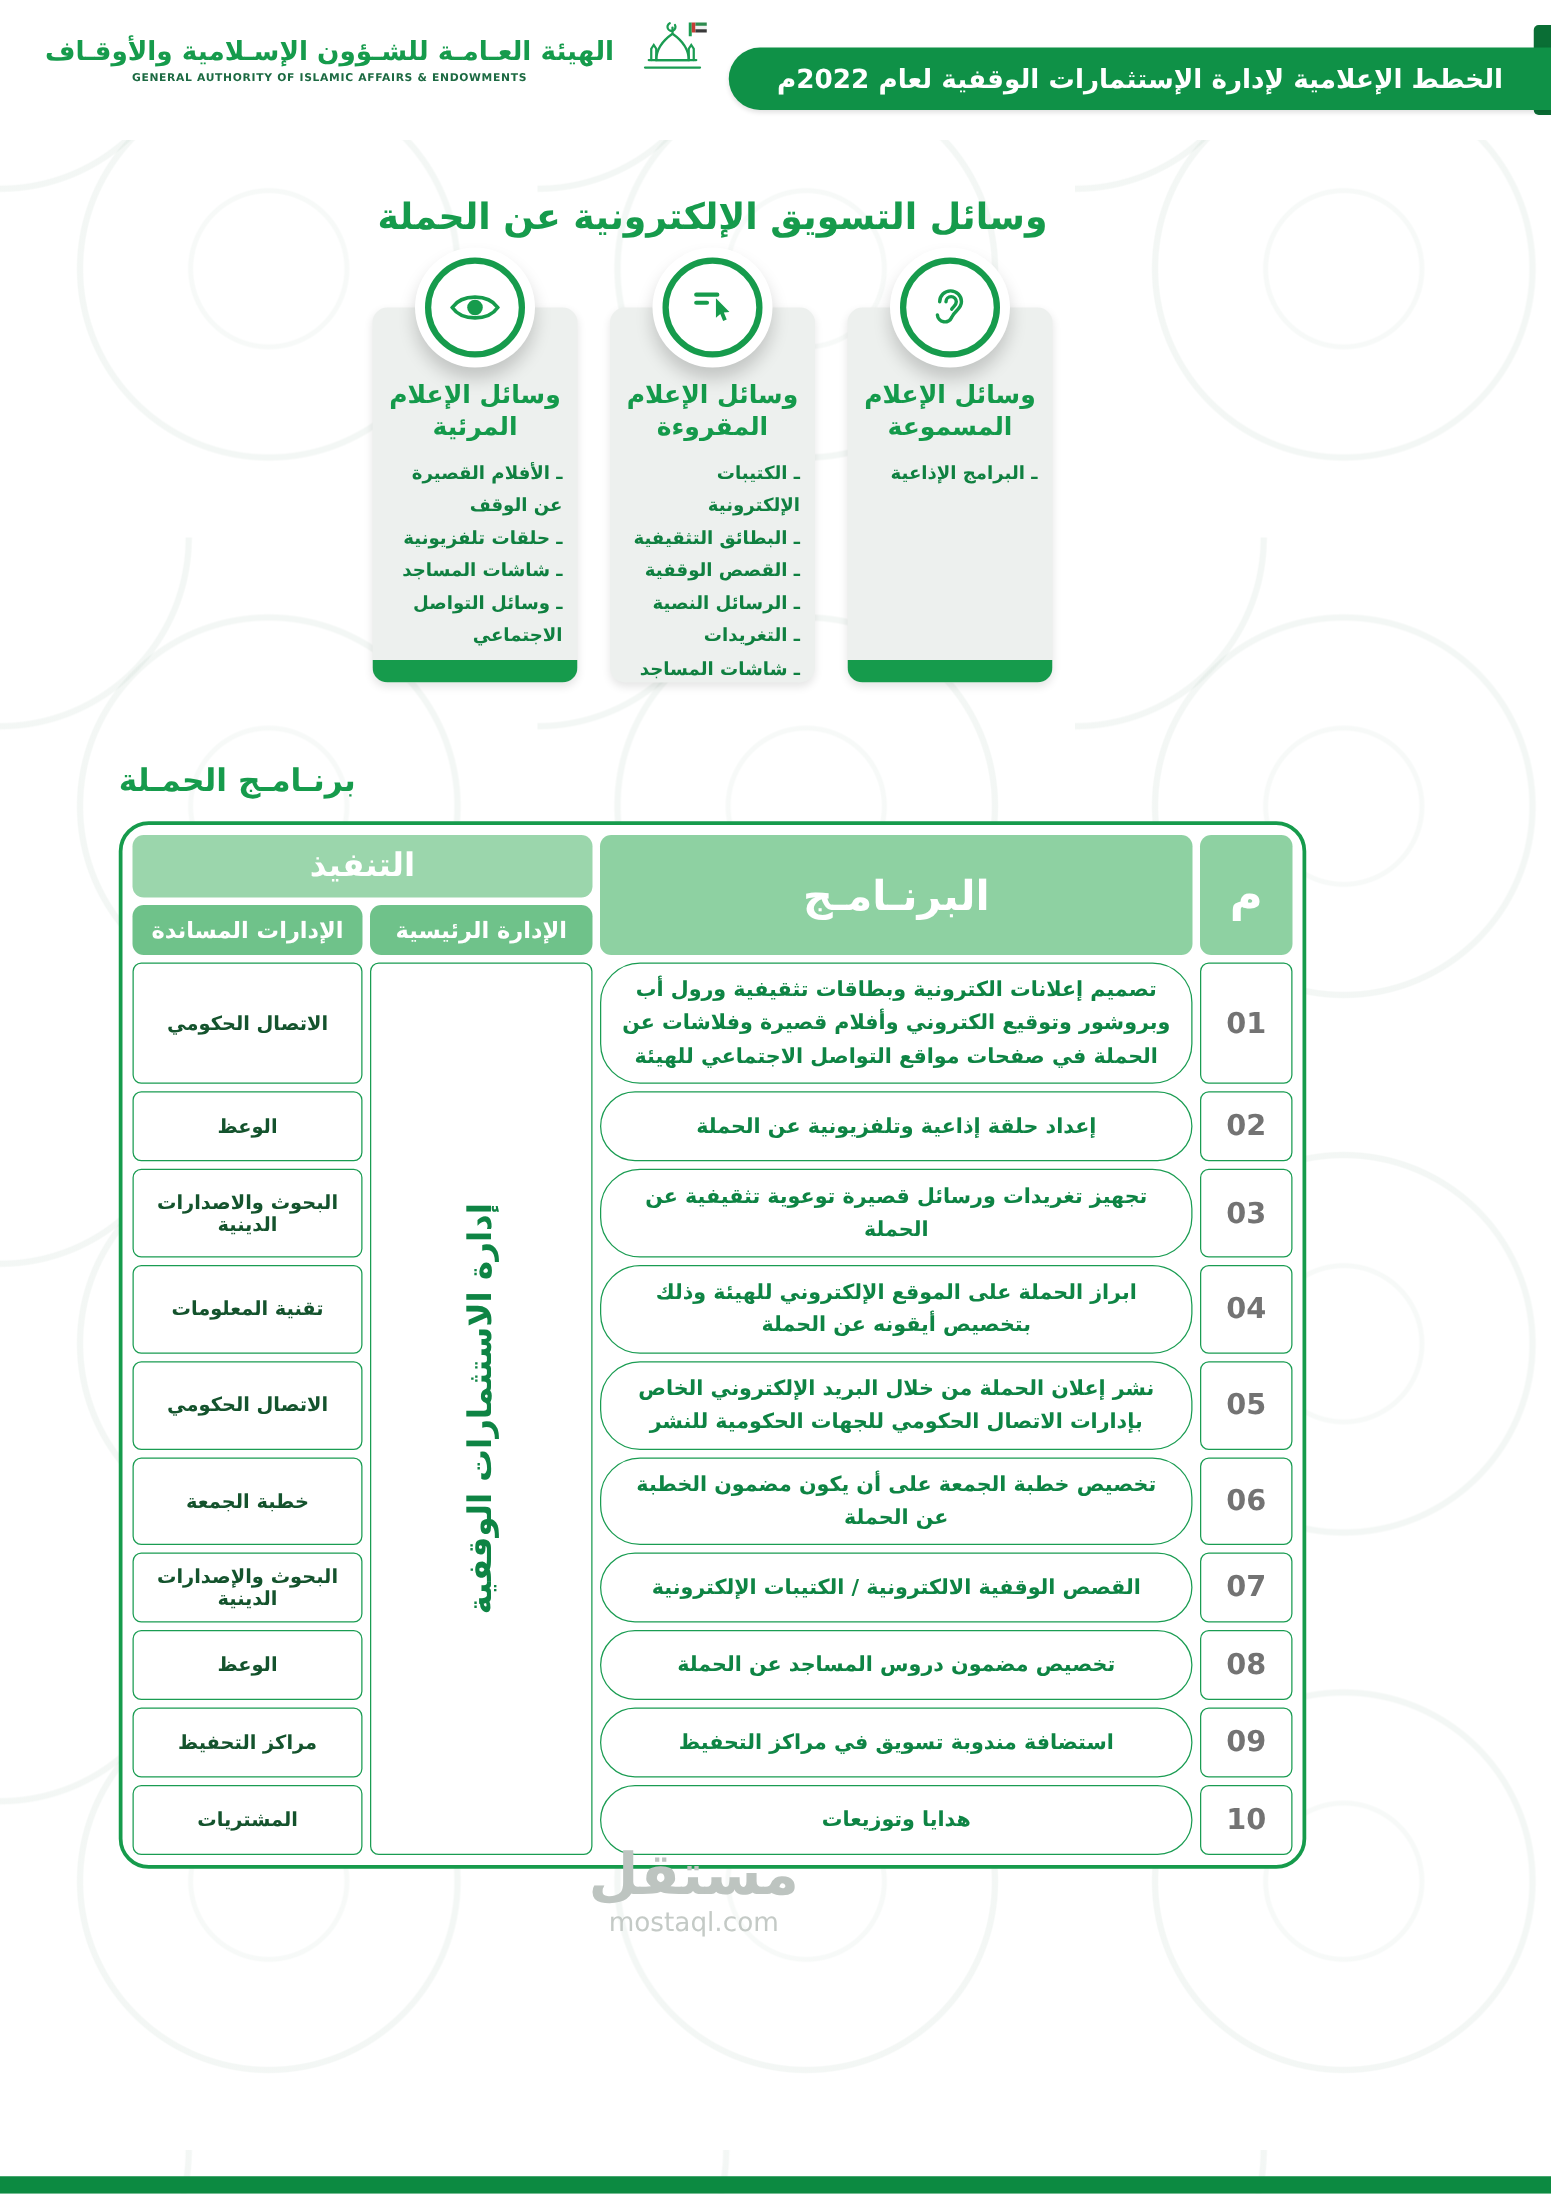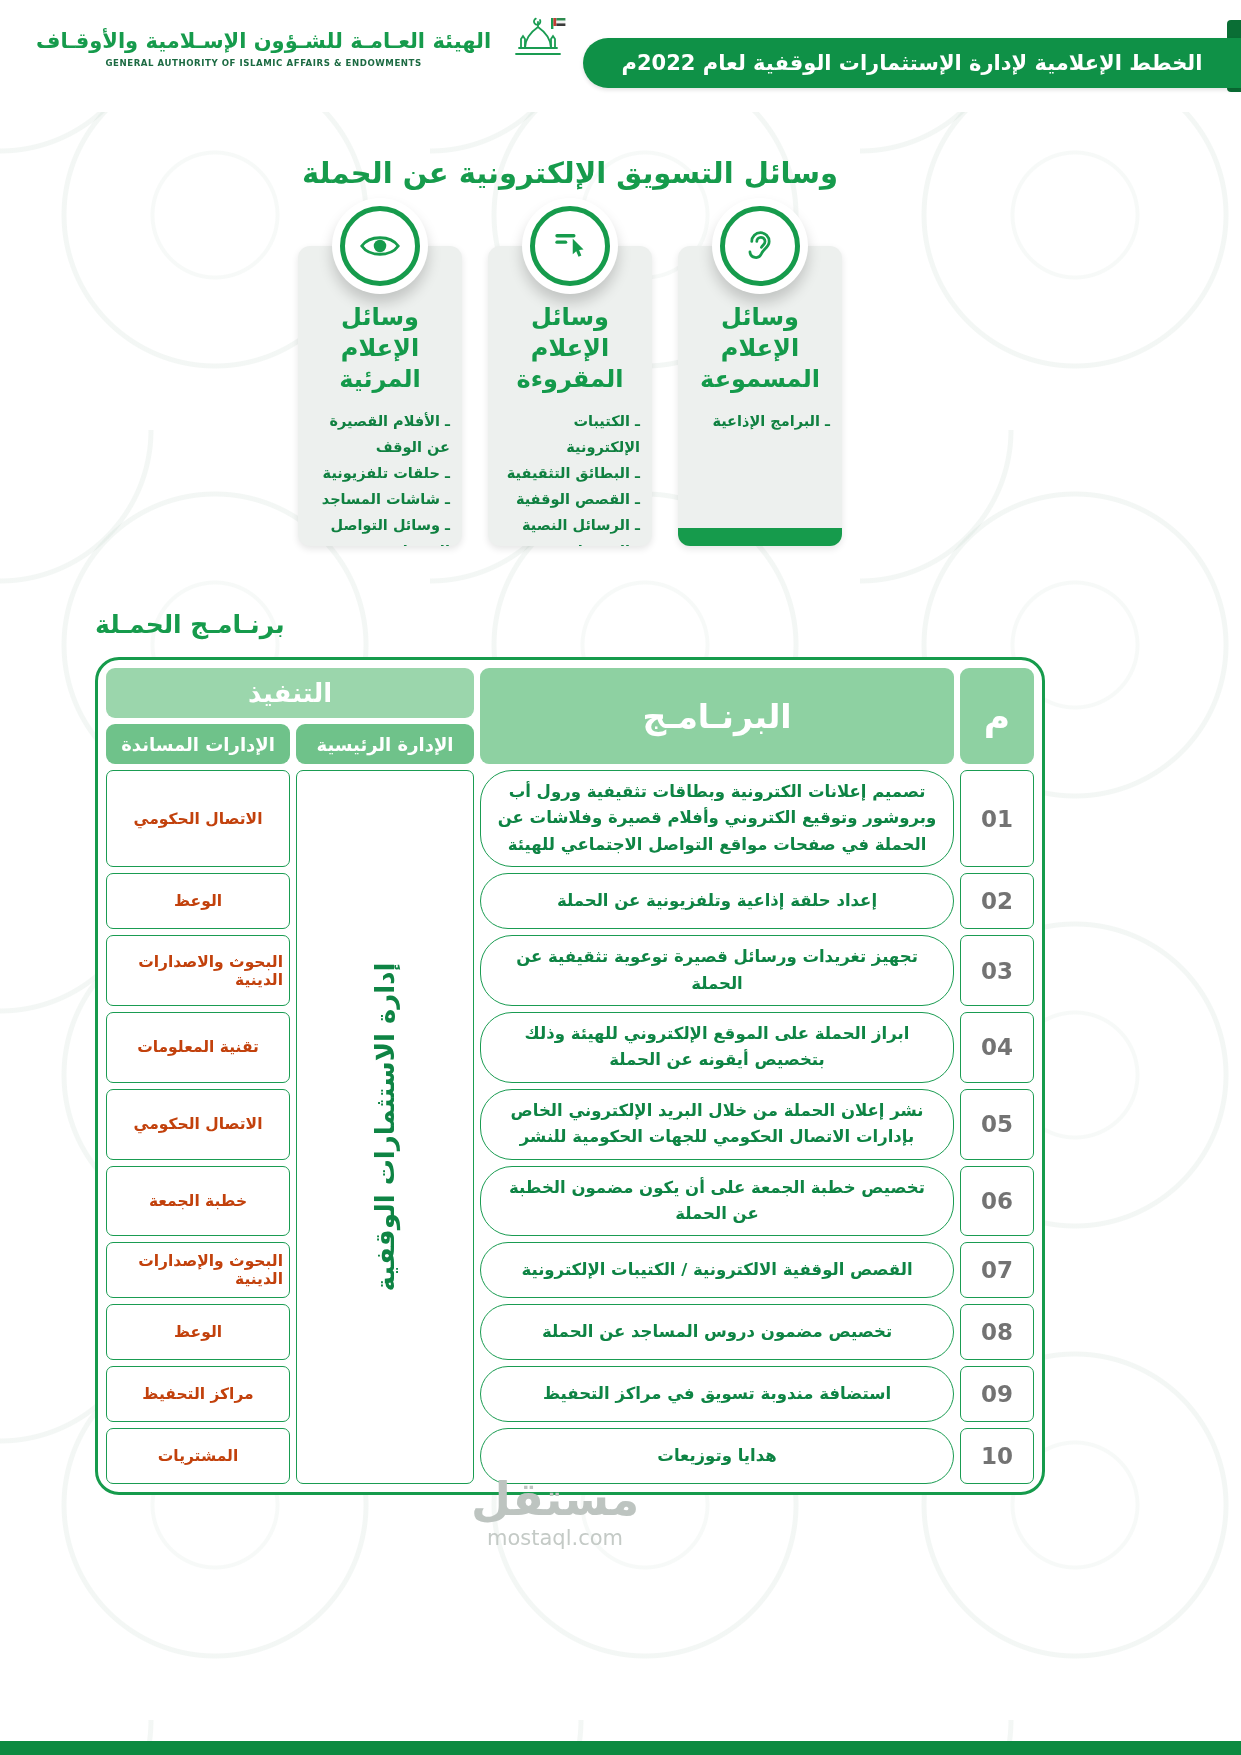--- a/index.html
+++ b/index.html
@@ -57,21 +57,21 @@
   .card-circle-inner{
     width:80px; height:80px; border-radius:50%; border:5px solid #169b4c;
     background:#fff; display:flex; align-items:center; justify-content:center;
   }
   .card-body{
     background:#edf0ee; border-radius:12px; height:300px; padding-top:56px;
     display:flex; flex-direction:column; overflow:hidden;
     box-shadow:0 3px 7px rgba(0,0,0,0.10);
   }
   .card-title{
-    color:#149a4b; font-weight:bold; font-size:24px; line-height:1.3;
+    color:#149a4b; font-weight:bold; font-size:20px; line-height:1.3;
     text-align:center; direction:rtl; padding:0 6px;
   }
   .card-items{ list-style:none; margin-top:12px; padding:0 12px; direction:rtl; flex:1; }
   .card-items li{
     color:#0f8040; font-size:14.5px; font-weight:bold; line-height:1.8; text-align:right;
   }
   .card-strip{ height:18px; background:#169b4c; flex:none; }
 
   
   .section-title{
@@ -103,21 +103,21 @@
   .cell{
     border:1.6px solid #1a9c52; border-radius:7px; background:#fff;
     display:flex; align-items:center; justify-content:center;
     min-height:56px; direction:rtl;
   }
   .cell.num{ grid-column:1; color:#737373; font-size:23px; font-weight:bold; direction:ltr; }
   .cell.prog{
     grid-column:2; color:#0e8444; font-size:16.5px; font-weight:bold;
     line-height:1.6; text-align:center; padding:8px 16px;border-radius:32px;
   }
-  .cell.supp{ grid-column:4; color:#c2410c; font-size:15.5px; font-weight:bold; text-align:right; padding:4px 6px; }
+  .cell.supp{ grid-column:4; color:#14532d; font-size:15.5px; font-weight:bold; text-align:center; padding:4px 6px; }
   .cell.main-admin{ grid-column:3; grid-row:1/11; position:relative; overflow:visible; }
   .vertical{
     position:absolute; top:50%; left:50%;
     transform:translate(-50%,-50%) rotate(-90deg);
     white-space:nowrap; font-size:26px; font-weight:bold; color:#0e8444; letter-spacing:1px;
   }
   .r1{grid-row:1}.r2{grid-row:2}.r3{grid-row:3}.r4{grid-row:4}.r5{grid-row:5}
   .r6{grid-row:6}.r7{grid-row:7}.r8{grid-row:8}.r9{grid-row:9}.r10{grid-row:10}
 
   

